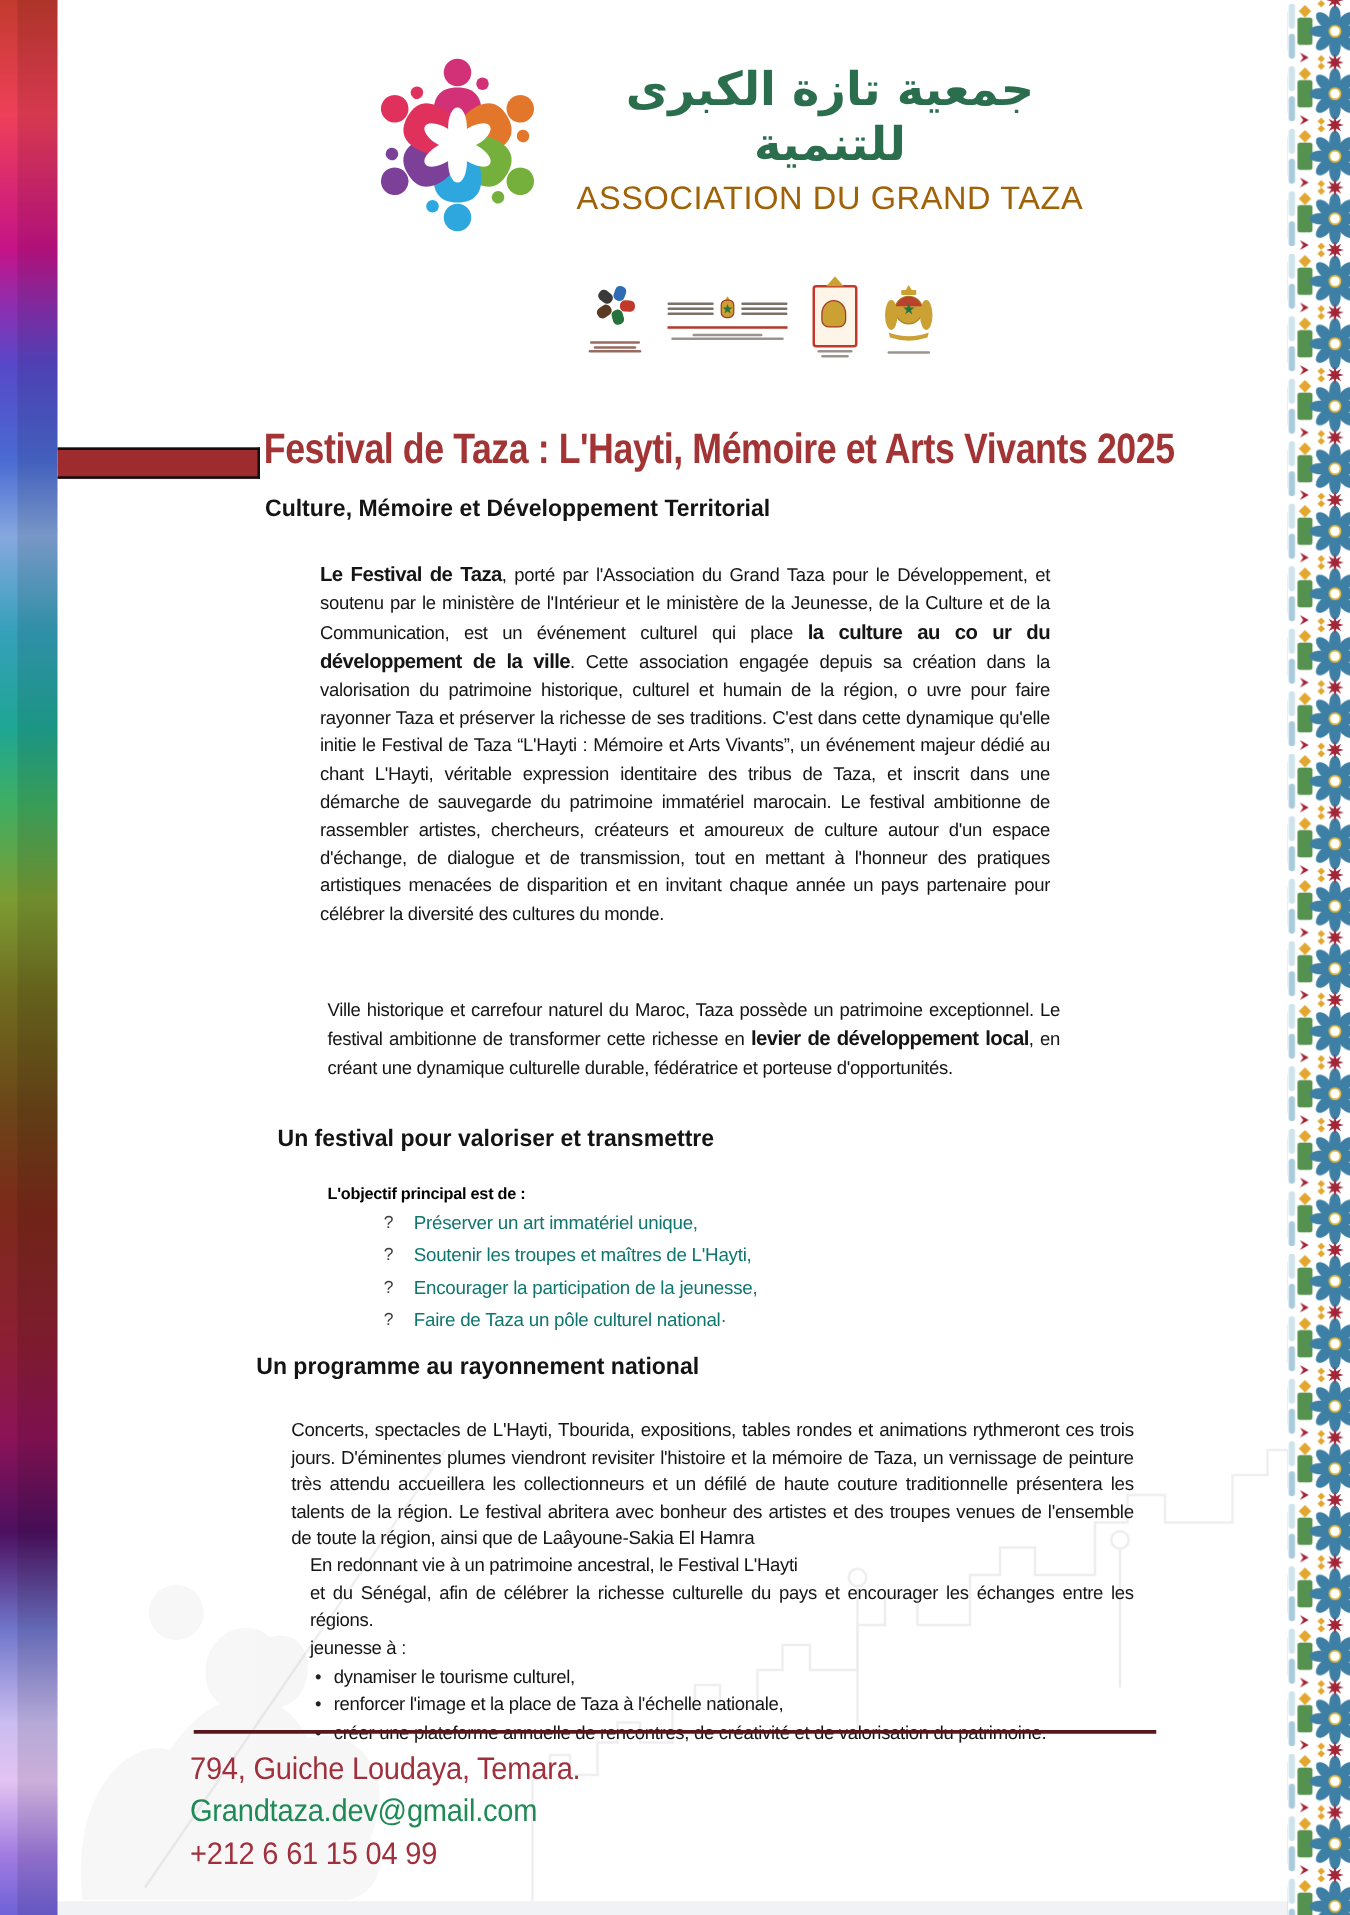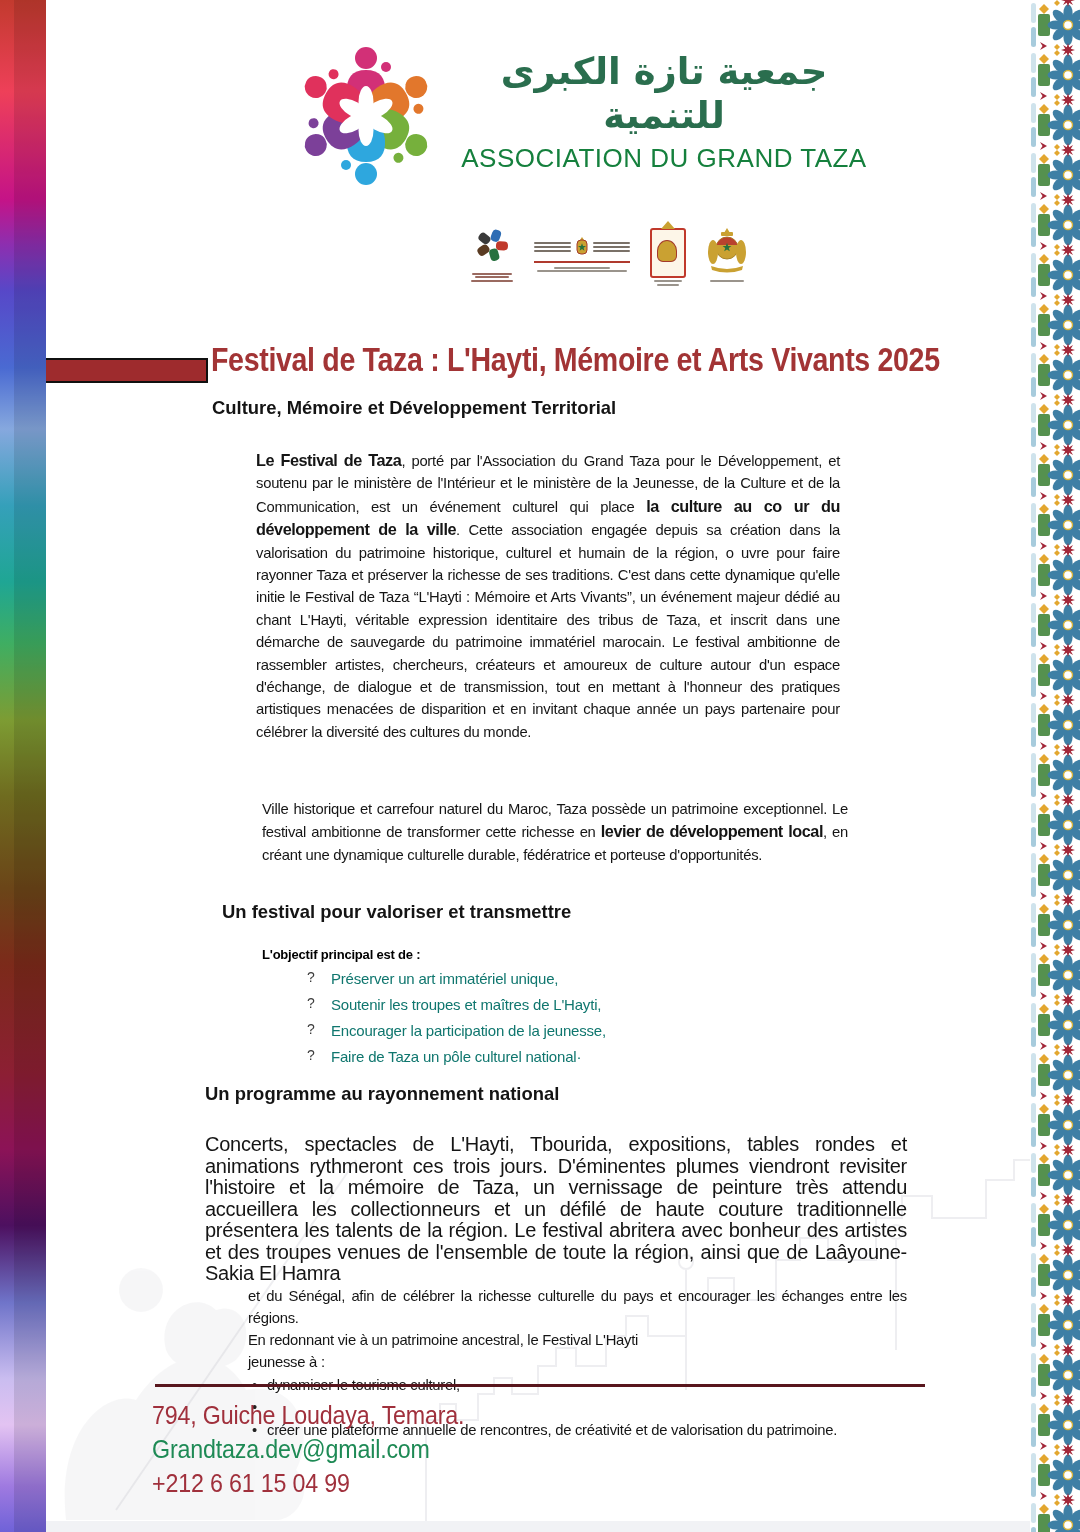--- a/index.html
+++ b/index.html
@@ -18,21 +18,21 @@
     background:rgba(0,0,0,0.10);}
 
   
   .mosaic{position:absolute;right:0;top:0;width:50px;height:100%;z-index:3;}
 
   
   .org-logo{position:absolute;left:286px;top:34px;width:160px;height:162px;}
   .org-names{position:absolute;left:446px;top:50px;width:436px;text-align:center;}
   .org-ar{font-family:"DejaVu Sans", sans-serif;font-weight:bold;font-size:37px;
           color:#2a6e4e;line-height:1.2;}
-  .org-fr{font-size:26px;color:#15803d;letter-spacing:.5px;line-height:1.12;margin-top:5px;}
+  .org-fr{font-size:26px;color:#a16207;letter-spacing:.5px;line-height:1.12;margin-top:5px;}
 
   .partners{position:absolute;left:470px;top:222px;width:290px;height:64px;
             display:flex;align-items:center;gap:20px;z-index:2;}
   .cap-lines{margin-top:2px;}
   .cap-lines div{height:2px;border-radius:1px;margin:1.5px auto 0;}
   .cap-red div{background:#9a6a60;}
   .cap-gray div{background:#9a948c;}
 
   .ministere{width:96px;display:flex;flex-direction:column;}
   .m-top{display:flex;align-items:center;gap:3px;justify-content:center;}
@@ -72,21 +72,21 @@
     transform:scaleX(.97);transform-origin:left top;}
 
   .objectives{position:absolute;left:262px;top:944px;width:600px;z-index:2;}
   .obj-intro{font-size:13px;letter-spacing:-0.2px;line-height:22px;color:#000000;font-weight:bold;}
   .obj-item{display:flex;align-items:flex-start;padding-left:45px;line-height:26px;}
   .obj-marker{width:24px;font-size:14px;color:#3c3c3c;transform:translateY(-2px);}
   .obj-text{font-size:15px;letter-spacing:-0.2px;color:#0f766e;}
 
   .h4x{position:absolute;left:205px;top:1083px;}
   .program{position:absolute;left:205px;top:1134px;width:702px;z-index:2;}
-  .p3{font-size:20px;line-height:21.5px;letter-spacing:-0.25px;text-align:justify;color:#151515;}
+  .p3{font-size:15px;line-height:21.5px;letter-spacing:-0.25px;text-align:justify;color:#151515;margin-left:28px;}
   .indent{margin-left:43px;width:659px;}
   .ind-line{font-size:14.8px;line-height:22px;letter-spacing:-0.25px;color:#151515;}
   .ind-just{text-align:justify;}
   .pbullets{margin-left:47px;margin-top:1px;}
   .pb{display:flex;line-height:22.5px;font-size:14.8px;letter-spacing:-0.25px;color:#151515;}
   .pb-marker{width:15px;color:#222;}
 
   
   .footer-rule{position:absolute;left:155px;top:1384px;width:770px;height:3px;
     background:#58161d;z-index:2;}
@@ -311,31 +311,32 @@
       <span class="obj-text">Faire de Taza un pôle culturel national·</span>
     </div>
   </div>
 
   <div class="heading h4x">
     <span>Un programme au rayonnement national</span>
   </div>
   <div class="program">
     <div class="p3">Concerts, spectacles de L'Hayti, Tbourida, expositions, tables rondes et animations rythmeront ces trois jours. D'éminentes plumes viendront revisiter l'histoire et la mémoire de Taza, un vernissage de peinture très attendu accueillera les collectionneurs et un défilé de haute couture traditionnelle présentera les talents de la région. Le festival abritera avec bonheur des artistes et des troupes venues de l'ensemble de toute la région, ainsi que de Laâyoune-Sakia El Hamra</div>
     <div class="indent">
+      <div class="ind-line">En redonnant vie à un patrimoine ancestral, le Festival L'Hayti</div>
       <div class="ind-line ind-just">et du Sénégal, afin de célébrer la richesse culturelle du pays et encourager les échanges entre les régions.</div>
-      <div class="ind-line">En redonnant vie à un patrimoine ancestral, le Festival L'Hayti</div>
       <div class="ind-line">jeunesse à :</div>
     </div>
     <div class="pbullets">
       <div class="pb">
         <span class="pb-marker">•</span>
         <span>dynamiser le tourisme culturel,</span>
       </div>
       <div class="pb">
         <span class="pb-marker">•</span>
+        <span>renforcer l'image et la place de Taza à l'échelle nationale,</span>
       </div>
       <div class="pb">
         <span class="pb-marker">•</span>
         <span>créer une plateforme annuelle de rencontres, de créativité et de valorisation du patrimoine.</span>
       </div>
     </div>
   </div>
 
   <div class="footer-rule"></div>
   <div class="contact">

